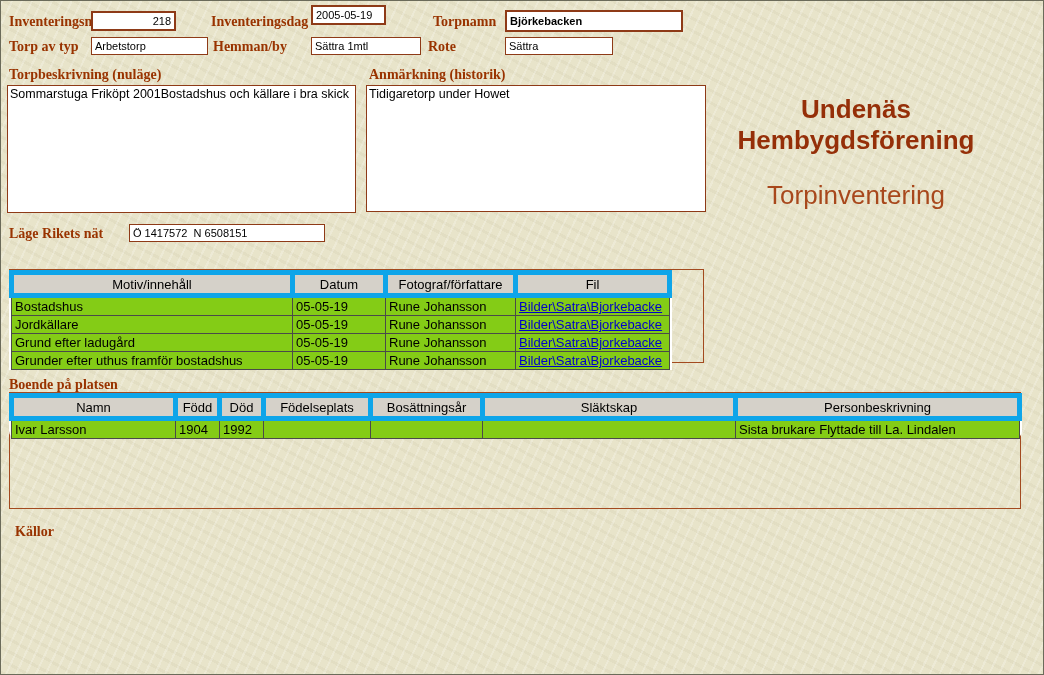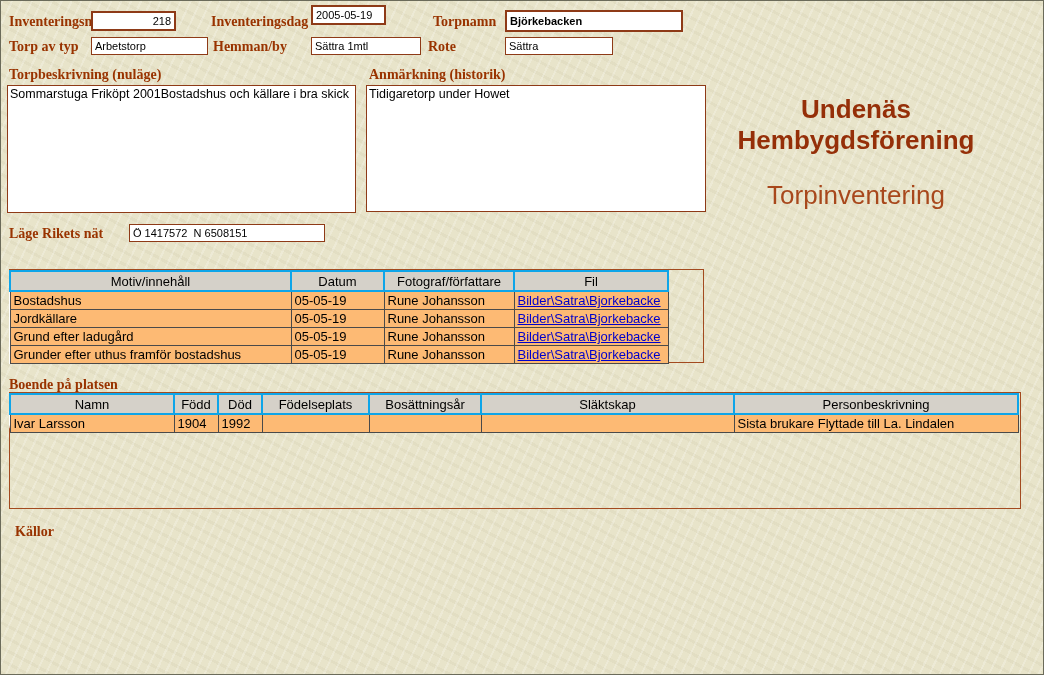--- a/index.html
+++ b/index.html
@@ -25,25 +25,25 @@
   .inp.right{text-align:right;}
   .inp.bold{font-weight:bold;}
   textarea.inp{resize:none;overflow:hidden;font-size:12.5px;padding:1px 2px;line-height:15px;}
   .outer-box{position:absolute;box-sizing:border-box;border:1px solid #a34a1f;}
   table.grid{
     position:absolute;border-collapse:collapse;table-layout:fixed;
     background:#fff;font-size:13px;color:#000;
   }
   table.grid th{
     background:#d5d1c9;font-weight:normal;text-align:center;
-    border:2px solid #0ea5e9;height:18px;padding:0 2px;overflow:hidden;white-space:nowrap;
+    border:5px solid #0ea5e9;height:18px;padding:0 2px;overflow:hidden;white-space:nowrap;
   }
   table.grid td{
     border:1px solid #4a4a4a;height:17px;padding:0 3px;overflow:hidden;white-space:nowrap;
-    text-align:left;vertical-align:middle;background:#fdba74;
+    text-align:left;vertical-align:middle;background:#84cc16;
   }
   table.grid a{color:#0000cc;text-decoration:underline;}
   .title-block{position:absolute;left:700px;top:93px;width:310px;text-align:center;}
   .title-main{
     font-family:"Liberation Sans",sans-serif;font-weight:bold;font-size:26px;
     line-height:31px;color:#952f08;
   }
   .title-sub{
     font-family:"Liberation Sans",sans-serif;font-weight:normal;font-size:26px;
     color:#a8481c;margin-top:24px;

